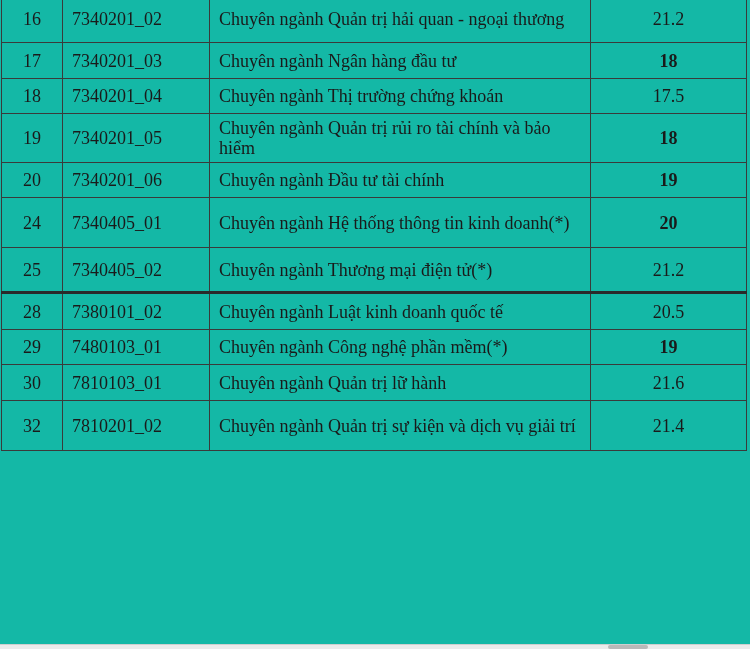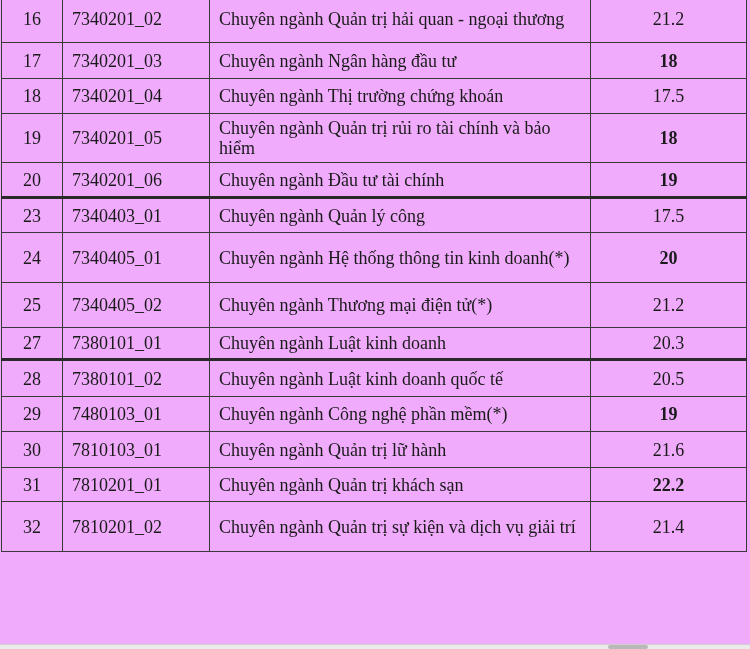--- a/index.html
+++ b/index.html
@@ -14,21 +14,21 @@
       position: relative;
       font-family: "Liberation Serif", "DejaVu Serif", serif;
       color: #1a1a1a;
     }
     .page {
       position: absolute;
       left: 0;
       top: 0;
       width: 750px;
       height: 649px;
-      background: #f0abfc;
+      background: #14b8a6;
       overflow: hidden;
     }
     table.scores {
       position: absolute;
       left: 1px;
       top: -6px;
       border-collapse: collapse;
       table-layout: fixed;
       width: 746px;
     }
@@ -115,56 +115,40 @@
     <td class="c-stt"><span>20</span></td>
     <td class="c-code"><span>7340201_06</span></td>
     <td class="c-name">
             <span class="name-inner">Chuyên ngành Đầu tư tài chính</span>
           </td>
     <td class="c-score"><span class="score-bold">19</span></td>
   </tr>
 
 
 
-  <tr class="thick-top" style="height: 35px;">
-    <td class="c-stt"><span>23</span></td>
-    <td class="c-code"><span>7340403_01</span></td>
-    <td class="c-name">
-            <span class="name-inner">Chuyên ngành Quản lý công</span>
-          </td>
-    <td class="c-score"><span>17.5</span></td>
-  </tr>
 
   <tr style="height: 50px;">
     <td class="c-stt"><span>24</span></td>
     <td class="c-code"><span>7340405_01</span></td>
     <td class="c-name">
             <span class="name-inner">Chuyên ngành Hệ thống thông tin kinh doanh(*)</span>
           </td>
     <td class="c-score"><span class="score-bold">20</span></td>
   </tr>
 
   <tr style="height: 45px;">
     <td class="c-stt"><span>25</span></td>
     <td class="c-code"><span>7340405_02</span></td>
     <td class="c-name">
             <span class="name-inner">Chuyên ngành Thương mại điện tử(*)</span>
           </td>
     <td class="c-score"><span>21.2</span></td>
   </tr>
 
 
-  <tr style="height: 32px;">
-    <td class="c-stt"><span>27</span></td>
-    <td class="c-code"><span>7380101_01</span></td>
-    <td class="c-name">
-            <span class="name-inner">Chuyên ngành Luật kinh doanh</span>
-          </td>
-    <td class="c-score"><span>20.3</span></td>
-  </tr>
 
   <tr class="thick-top" style="height: 37px;">
     <td class="c-stt"><span>28</span></td>
     <td class="c-code"><span>7380101_02</span></td>
     <td class="c-name">
             <span class="name-inner">Chuyên ngành Luật kinh doanh quốc tế</span>
           </td>
     <td class="c-score"><span>20.5</span></td>
   </tr>
 
@@ -179,28 +163,20 @@
 
   <tr style="height: 36px;">
     <td class="c-stt"><span>30</span></td>
     <td class="c-code"><span>7810103_01</span></td>
     <td class="c-name">
             <span class="name-inner">Chuyên ngành Quản trị lữ hành</span>
           </td>
     <td class="c-score"><span>21.6</span></td>
   </tr>
 
-  <tr style="height: 34px;">
-    <td class="c-stt"><span>31</span></td>
-    <td class="c-code"><span>7810201_01</span></td>
-    <td class="c-name">
-            <span class="name-inner">Chuyên ngành Quản trị khách sạn</span>
-          </td>
-    <td class="c-score"><span class="score-bold">22.2</span></td>
-  </tr>
 
   <tr style="height: 50px;">
     <td class="c-stt"><span>32</span></td>
     <td class="c-code"><span>7810201_02</span></td>
     <td class="c-name">
             <span class="name-inner">Chuyên ngành Quản trị sự kiện và dịch vụ giải trí</span>
           </td>
     <td class="c-score"><span>21.4</span></td>
   </tr>
 </tbody>

